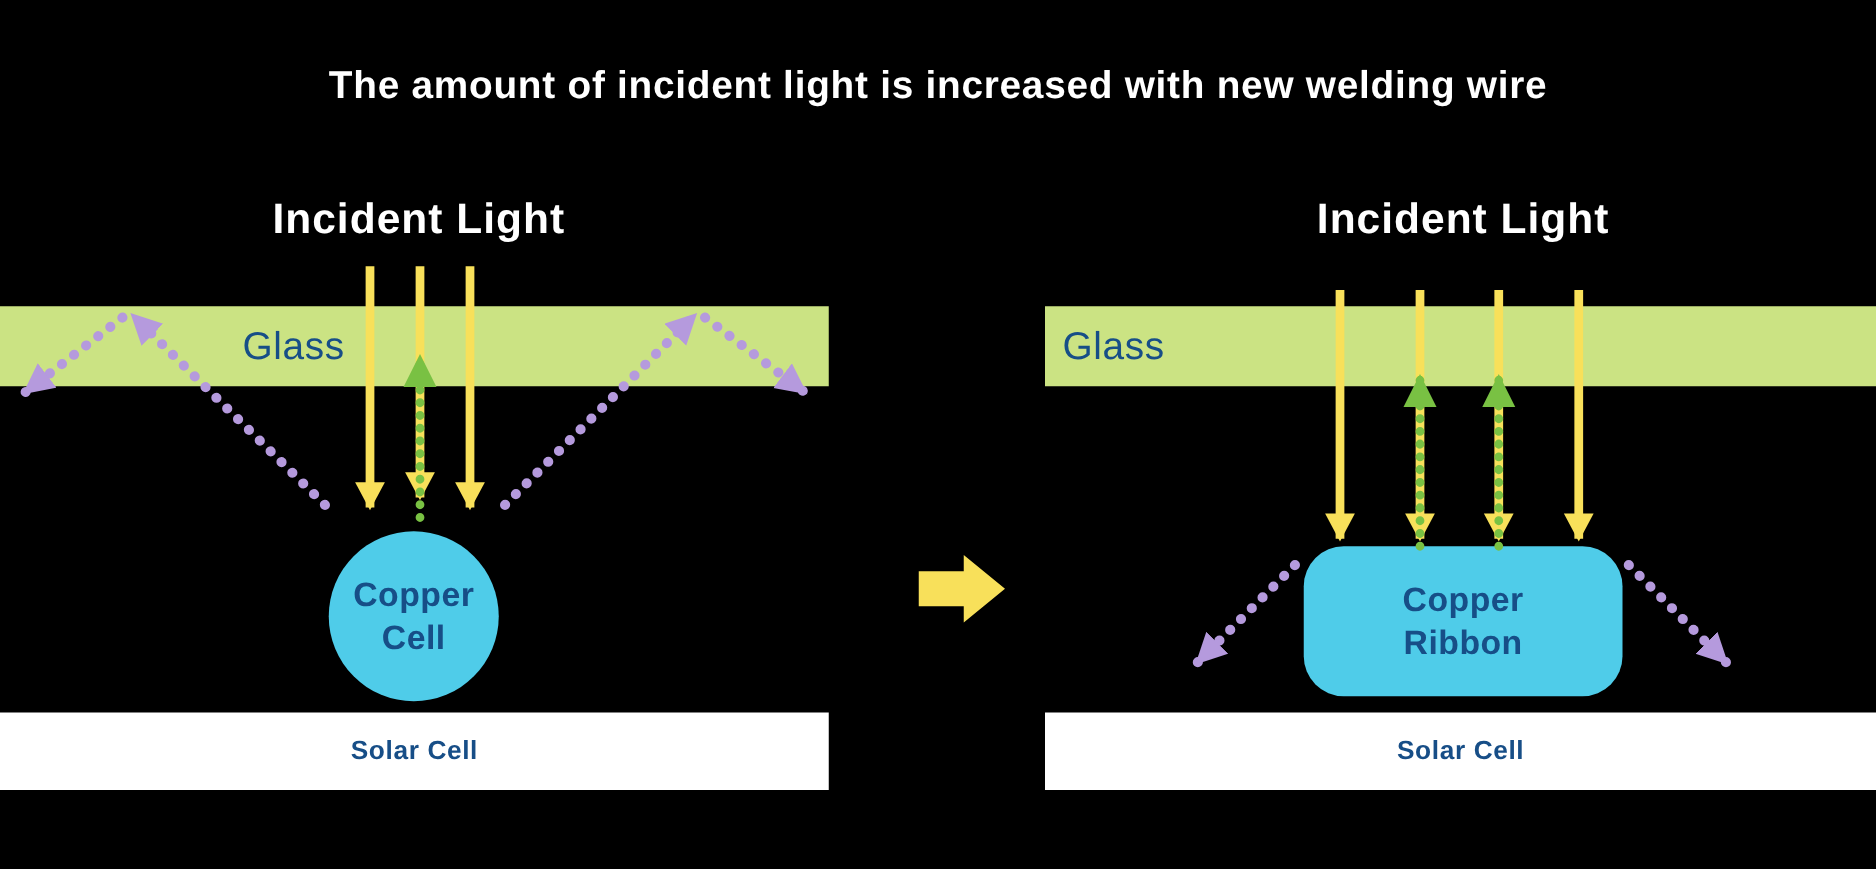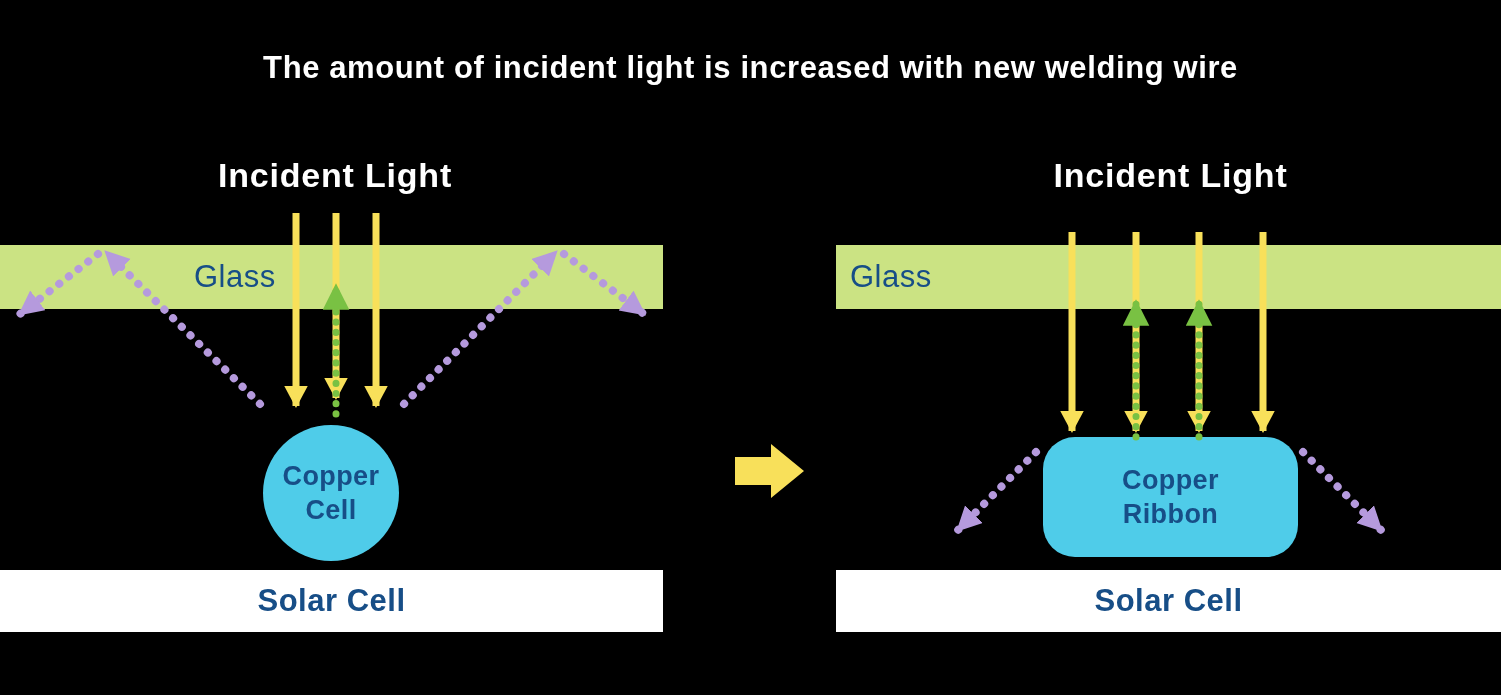--- a/index.html
+++ b/index.html
@@ -55,21 +55,21 @@
   .solar{
     position:absolute;top:570px;height:62px;
     background:var(--solar-fill,#fff);
     display:flex;align-items:center;justify-content:center;
     z-index:1;
   }
   .solar-left{left:0;width:663px;}
   .solar-right{left:836px;width:665px;}
   .solar-label{
     color:var(--label-blue,#174e87);
-    font-size:31px;font-weight:600;letter-spacing:0.5px;
+    font-size:21px;font-weight:600;letter-spacing:0.5px;
   }
   .arrows{
     position:absolute;left:0;top:0;width:1501px;height:695px;
     z-index:3;pointer-events:none;
   }
   .fy{fill:var(--yellow,#f8e05a);}
   .fg{fill:var(--green,#79c143);}
   .fp{fill:var(--purple,#b59add);}
   .sy{stroke:var(--yellow,#f8e05a);stroke-width:7;fill:none;}
   .sg{stroke:var(--green,#79c143);stroke-width:7;fill:none;

